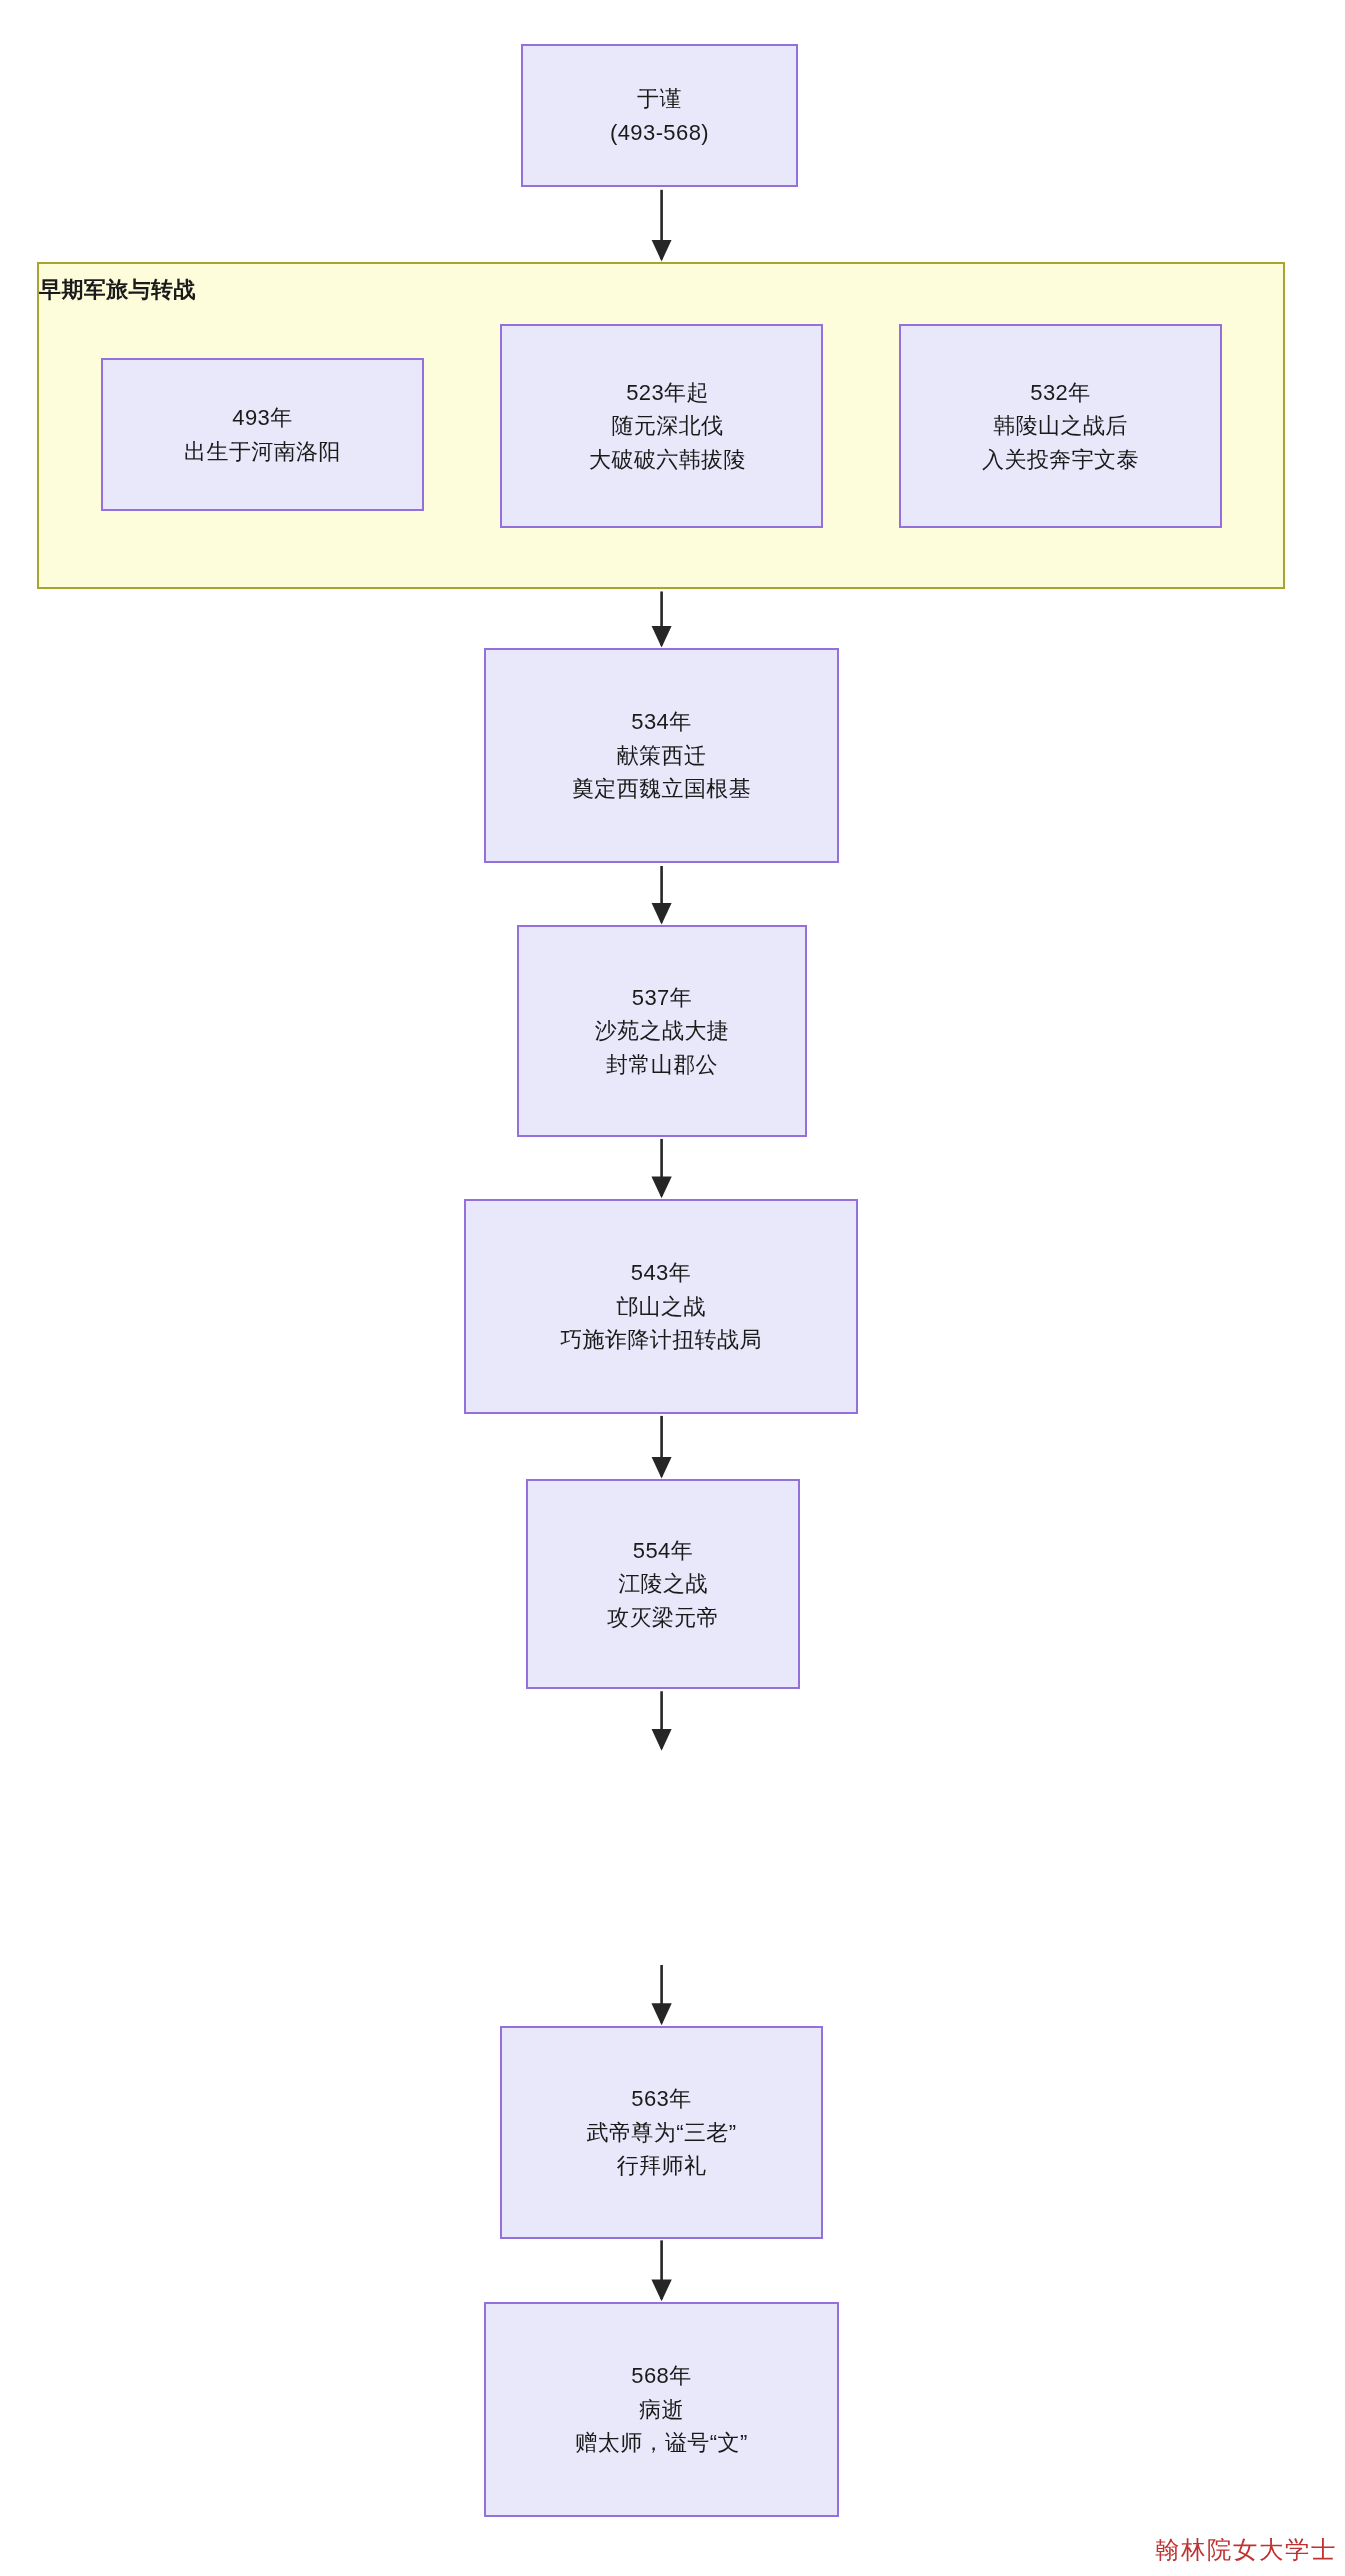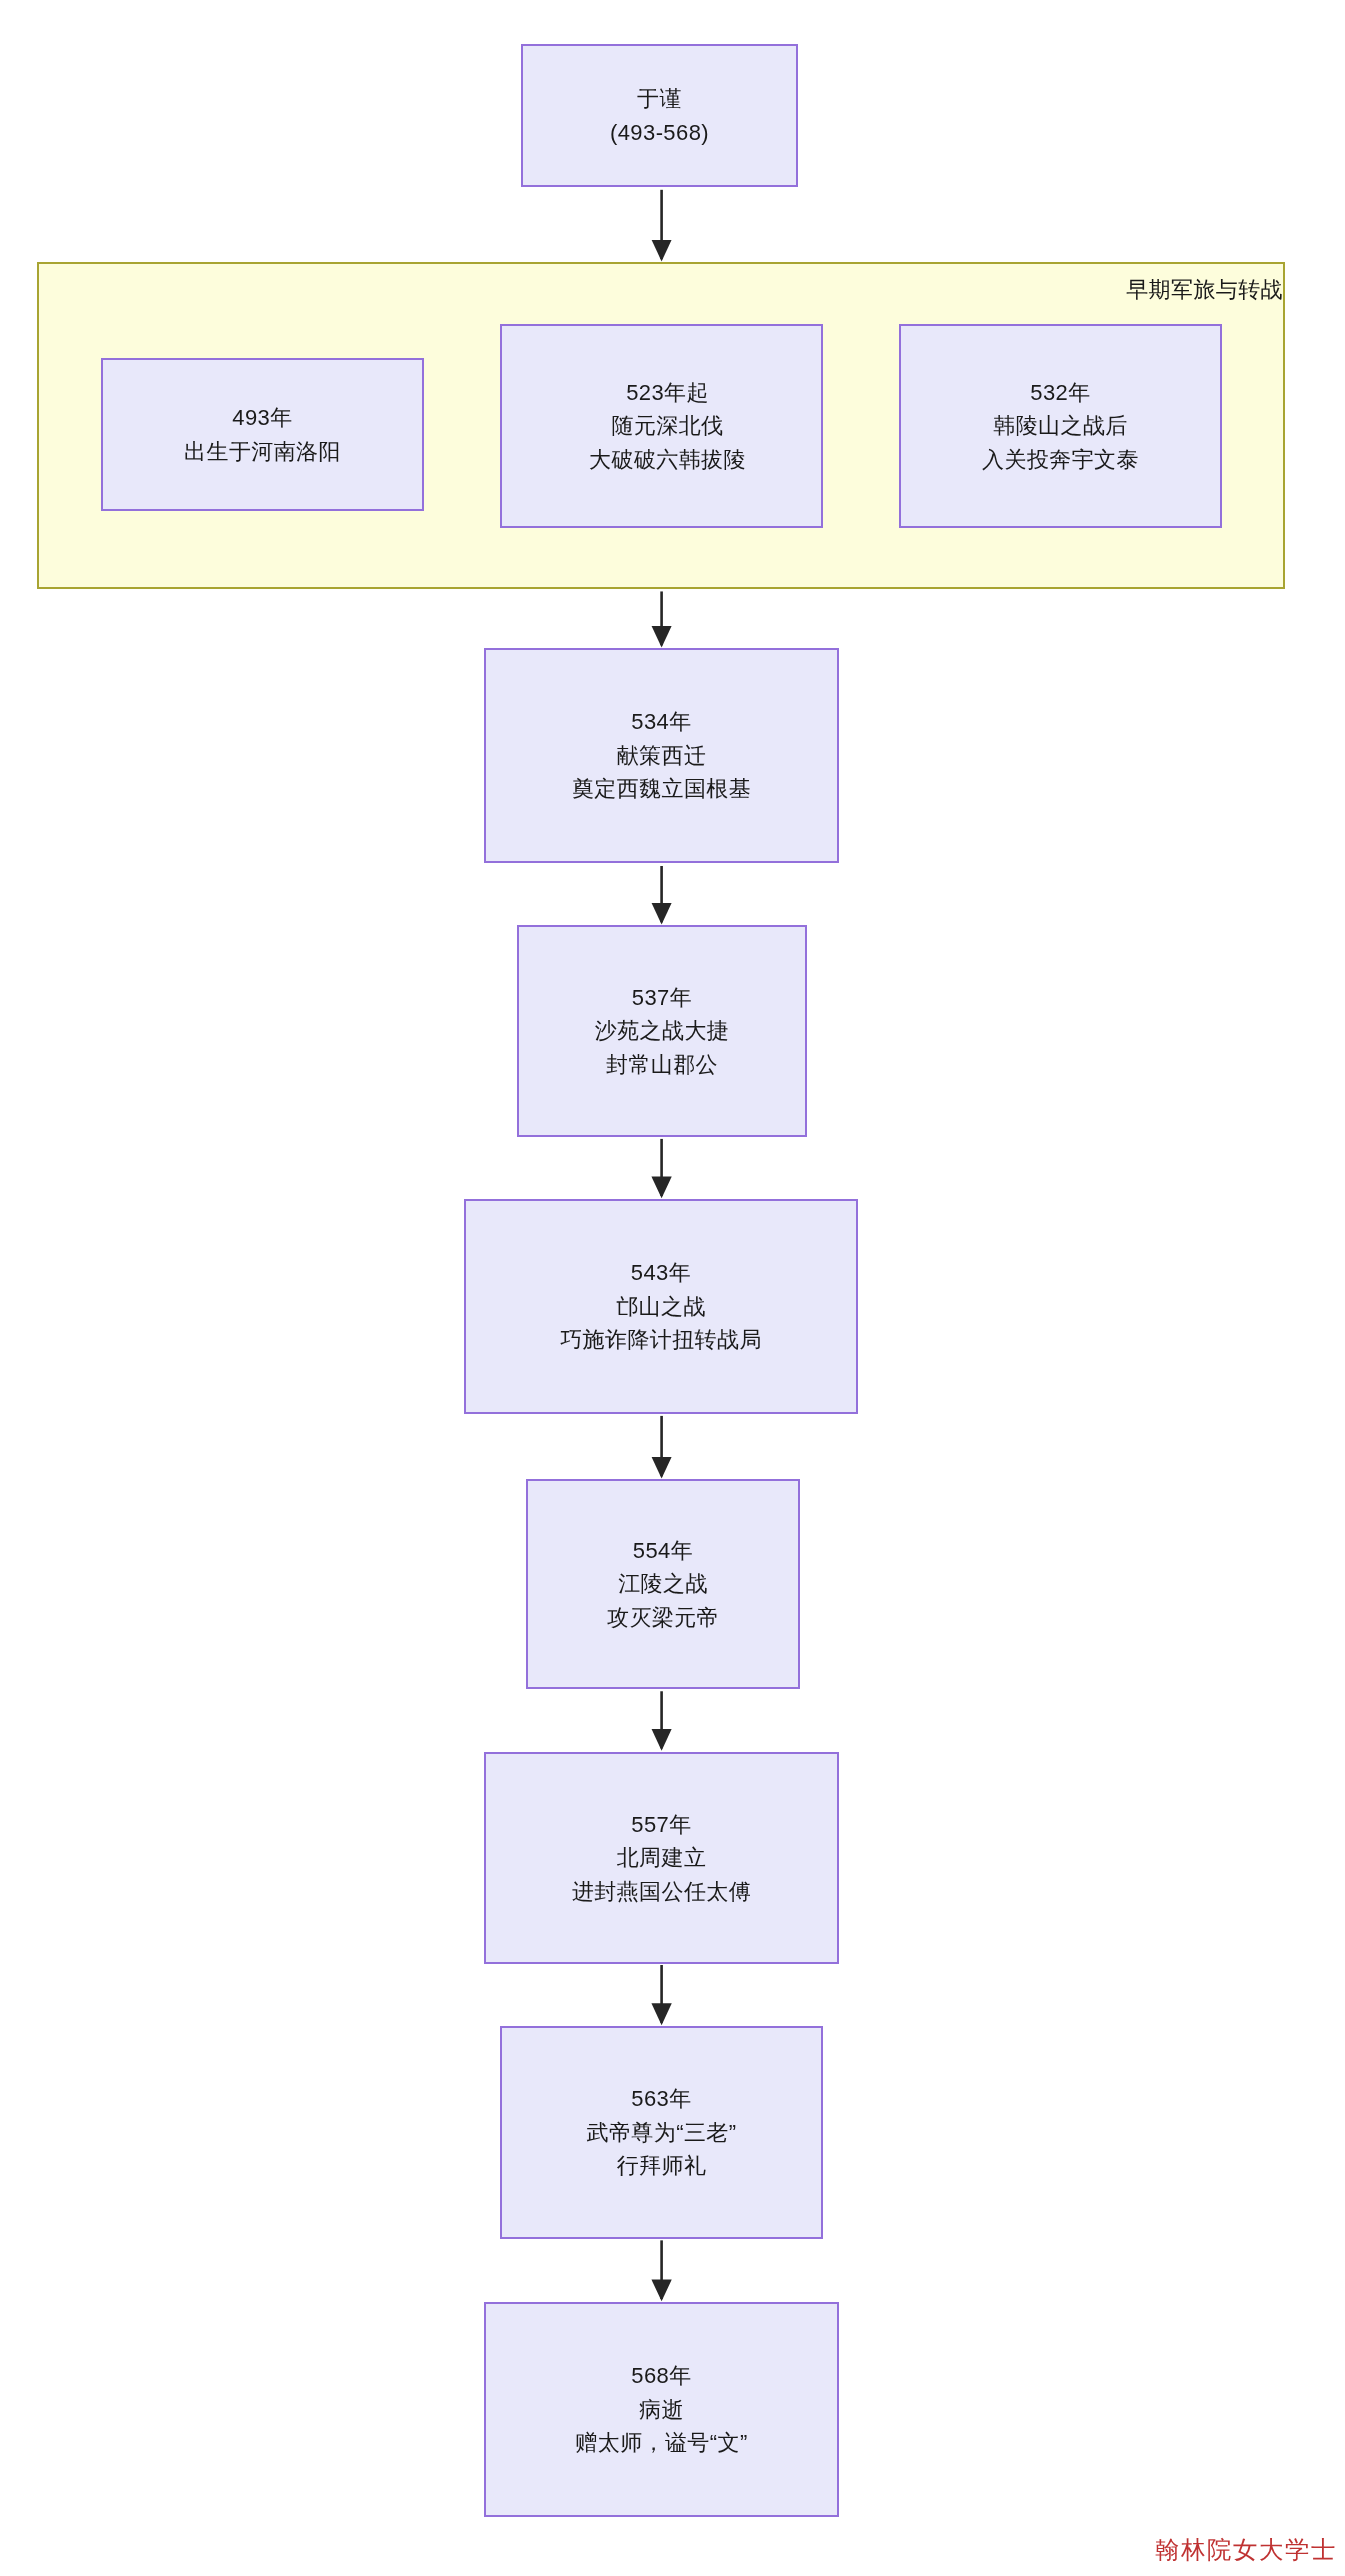--- a/index.html
+++ b/index.html
@@ -40,24 +40,25 @@
     position: absolute;
     box-sizing: border-box;
     background: #fdfddc;
     border: 2.4px solid #a8a432;
   }
   .cluster-label {
     position: absolute;
     top: 11.4px;
     left: 0;
     width: 100%;
-    text-align: right;
+    text-align: left;
     font-size: 22px;
     color: #1a1a1a;
     letter-spacing: 0.4px;
+    font-weight: bold;
   }
   .edge-layer {
     position: absolute;
     left: 0; top: 0;
     width: 1346px;
     height: 2576px;
     pointer-events: none;
   }
   .watermark {
     position: absolute;
@@ -135,25 +136,20 @@
 邙山之战
 巧施诈降计扭转战局</span>
   </div>
 
   <div class="node" style="left:526px; top:1479px; width:274px; height:210px;">
     <span>554年
 江陵之战
 攻灭梁元帝</span>
   </div>
 
-  <div class="node" style="left:484px; top:1752px; width:355px; height:212px;">
-    <span>557年
-北周建立
-进封燕国公任太傅</span>
-  </div>
 
   <div class="node" style="left:500px; top:2026px; width:323px; height:213px;">
     <span>563年
 武帝尊为“三老”
 行拜师礼</span>
   </div>
 
   <div class="node" style="left:484px; top:2302px; width:355px; height:215px;">
     <span>568年
 病逝

